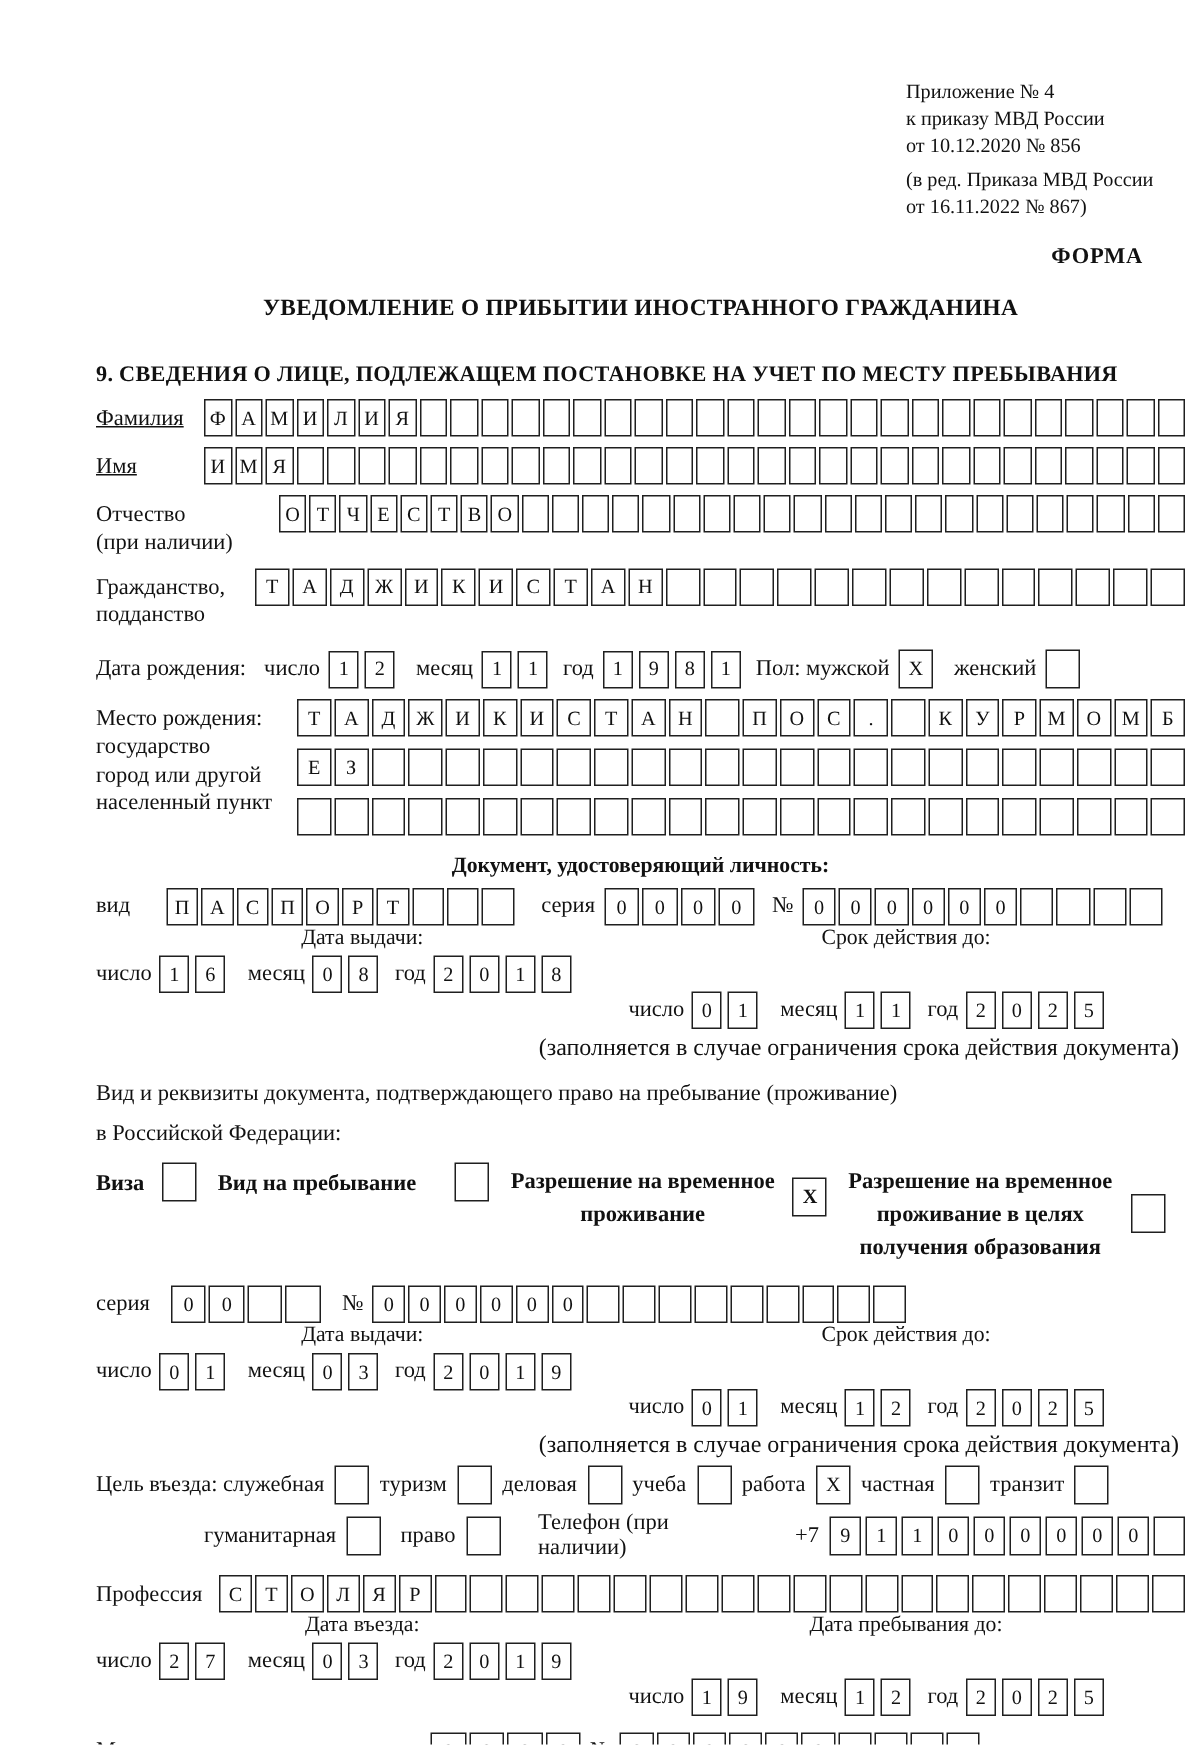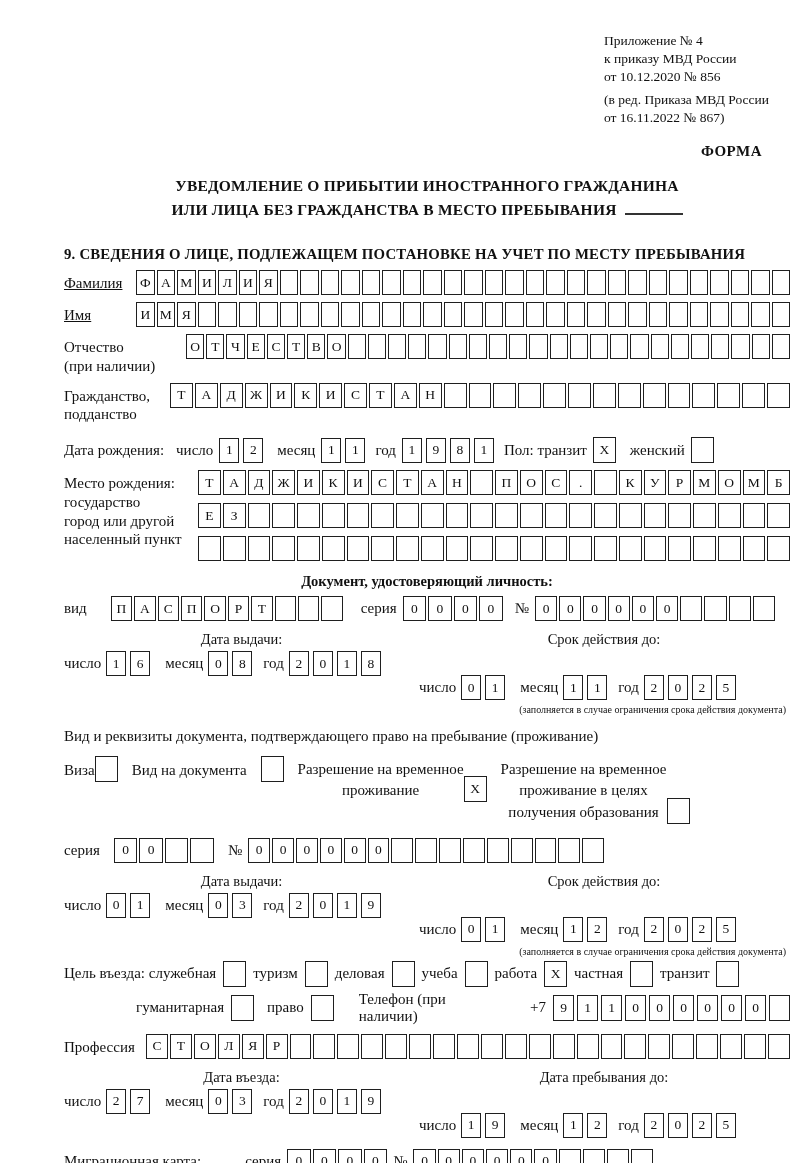--- a/index.html
+++ b/index.html
@@ -2,21 +2,21 @@
 <html><head>
 <meta charset="utf-8">
 <style>
   * { box-sizing: border-box; margin: 0; padding: 0; }
   html,body { background:#ffffff; }
   body {
     width: 800px; height: 1163px; overflow: hidden;
     font-family: "Liberation Serif", serif;
     color: #111; font-size: 15px;
   }
-  .page { width: 800px; height: 1163px; padding: 32px 10px 0 64px; }
+  .page { width: 800px; height: 1163px; padding: 52px 10px 0 64px; }
 
   
   .hdr-block { margin-left: 540px; width: 230px; line-height: 1.32; font-size: 13.5px; }
   .hdr-block .grp2 { margin-top: 6px; }
   .forma { text-align: right; padding-right: 28px; font-weight: bold; font-size: 15px; margin-top: 16px; letter-spacing: .5px;}
 
   
   .title { text-align: center; font-weight: bold; font-size: 15.5px; margin-top: 14px; line-height: 1.55; letter-spacing: .2px; }
   .blankline { display:inline-block; width: 58px; border-bottom: 2px solid #333; height: 14px; margin-left: 8px; }
   .sec-heading { font-weight: bold; font-size: 14.8px; margin-top: 24px; letter-spacing: .2px; }
@@ -48,32 +48,32 @@
   .cb .cell { width: 23px; height: 26px; }
 
   .doc-heading { text-align: center; font-weight: bold; font-size: 14.5px; margin-top: 12px; }
 
   
   .g-vid { width: 232px; } .g-ser4 { width: 100px; } .g-num10 { width: 240px; } .g-num15 { width: 356px; }
   .g-vid,.g-ser4,.g-num10,.g-num15 { display:flex; gap:2px; }
   .g-vid .cell,.g-ser4 .cell,.g-num10 .cell,.g-num15 .cell { flex:1; }
 
   
-  .dates-row { display: flex; margin-top: 10px; }
+  .dates-row { display: flex; }
   .dates-col { display: flex; flex-direction: column; }
   .dates-col .dtitle { text-align: center; font-size: 14.5px; margin-bottom: 3px; }
   .dates-line { display: flex; align-items: center; gap: 5px; }
   .dates-left { width: 355px; }
   .dates-right { width: 370px; gap: 24px; }
-  .note-right { text-align: right; font-size: 10px; margin-top: 4px; padding-right: 4px; }
+  .note-right { text-align: right; font-size: 16px; margin-top: 4px; padding-right: 4px; }
   .plain-line { margin-top: 10px; line-height: 1.5; }
 
   
   .permits { display: flex; align-items: flex-start; margin-top: 8px; gap: 14px; }
-  .permit-item { display: flex; align-items: flex-end; gap: 0; }
+  .permit-item { display: flex; align-items: center; gap: 12px; font-weight: bold; }
   .permit-item .txt { text-align: center; line-height: 1.45; }
   .pad-top { padding-top: 3px; }
 
   
   .purpose-line { display: flex; align-items: center; gap: 7px; margin-top: 4px; }
   .purpose-line2 { margin-left: 72px; }
   .phone-cells { display: flex; gap: 3px; }
   .phone-cells .cell { width: 21px; height: 26px; flex: none; }
 </style>
 </head>
@@ -87,21 +87,20 @@
     <div>от 10.12.2020 № 856</div>
     <div class="grp2">
       <div>(в ред. Приказа МВД России</div>
       <div>от 16.11.2022 № 867)</div>
     </div>
   </div>
   <div class="forma">ФОРМА</div>
 
   <div class="title">
     <div>УВЕДОМЛЕНИЕ О ПРИБЫТИИ ИНОСТРАННОГО ГРАЖДАНИНА</div>
-    <div><span>ИЛИ ЛИЦА БЕЗ ГРАЖДАНСТВА В МЕСТО ПРЕБЫВАНИЯ</span><span class="blankline"></span></div>
   </div>
 
   <div class="sec-heading">9. СВЕДЕНИЯ О ЛИЦЕ, ПОДЛЕЖАЩЕМ ПОСТАНОВКЕ НА УЧЕТ ПО МЕСТУ ПРЕБЫВАНИЯ</div>
 
   <div class="row">
     <div class="lbl w-surname-lbl">Фамилия</div>
     <div class="box-row">
         <span class="cell">Ф</span>
         <span class="cell">А</span>
         <span class="cell">М</span>
@@ -260,21 +259,21 @@
         <span class="cell">1</span>
         <span class="cell">1</span>
       </span>
     <span style="margin-left:4px">год</span>
     <span class="dcells">
         <span class="cell">1</span>
         <span class="cell">9</span>
         <span class="cell">8</span>
         <span class="cell">1</span>
       </span>
-    <span style="margin-left:4px">Пол: транзит</span>
+    <span style="margin-left:4px">Пол: мужской</span>
     <span class="dcells cb">
         <span class="cell">X</span>
       </span>
     <span style="margin-left:8px">женский</span>
     <span class="dcells cb">
         <span class="cell"></span>
       </span>
   </div>
 
   <div class="row" style="margin-top:7px">
@@ -446,30 +445,31 @@
             <span class="cell">0</span>
             <span class="cell">2</span>
             <span class="cell">5</span>
           </span>
       </div>
     </div>
   </div>
   <div class="note-right">(заполняется в случае ограничения срока действия документа)</div>
 
   <div class="plain-line">Вид и реквизиты документа, подтверждающего право на пребывание (проживание)</div>
+  <div class="plain-line" style="margin-top:4px">в Российской Федерации:</div>
 
   <div class="permits">
     <div class="permit-item">
       <span class="txt pad-top">Виза</span>
       <span class="dcells cb">
           <span class="cell"></span>
         </span>
     </div>
     <div class="permit-item">
-      <span class="txt pad-top">Вид на документа</span>
+      <span class="txt pad-top">Вид на пребывание</span>
       <span class="dcells cb" style="margin-left:14px">
           <span class="cell"></span>
         </span>
     </div>
     <div class="permit-item">
       <span class="txt pad-top">
         <div>Разрешение на временное</div>
         <div>проживание</div>
       </span>
       <span class="dcells cb">

